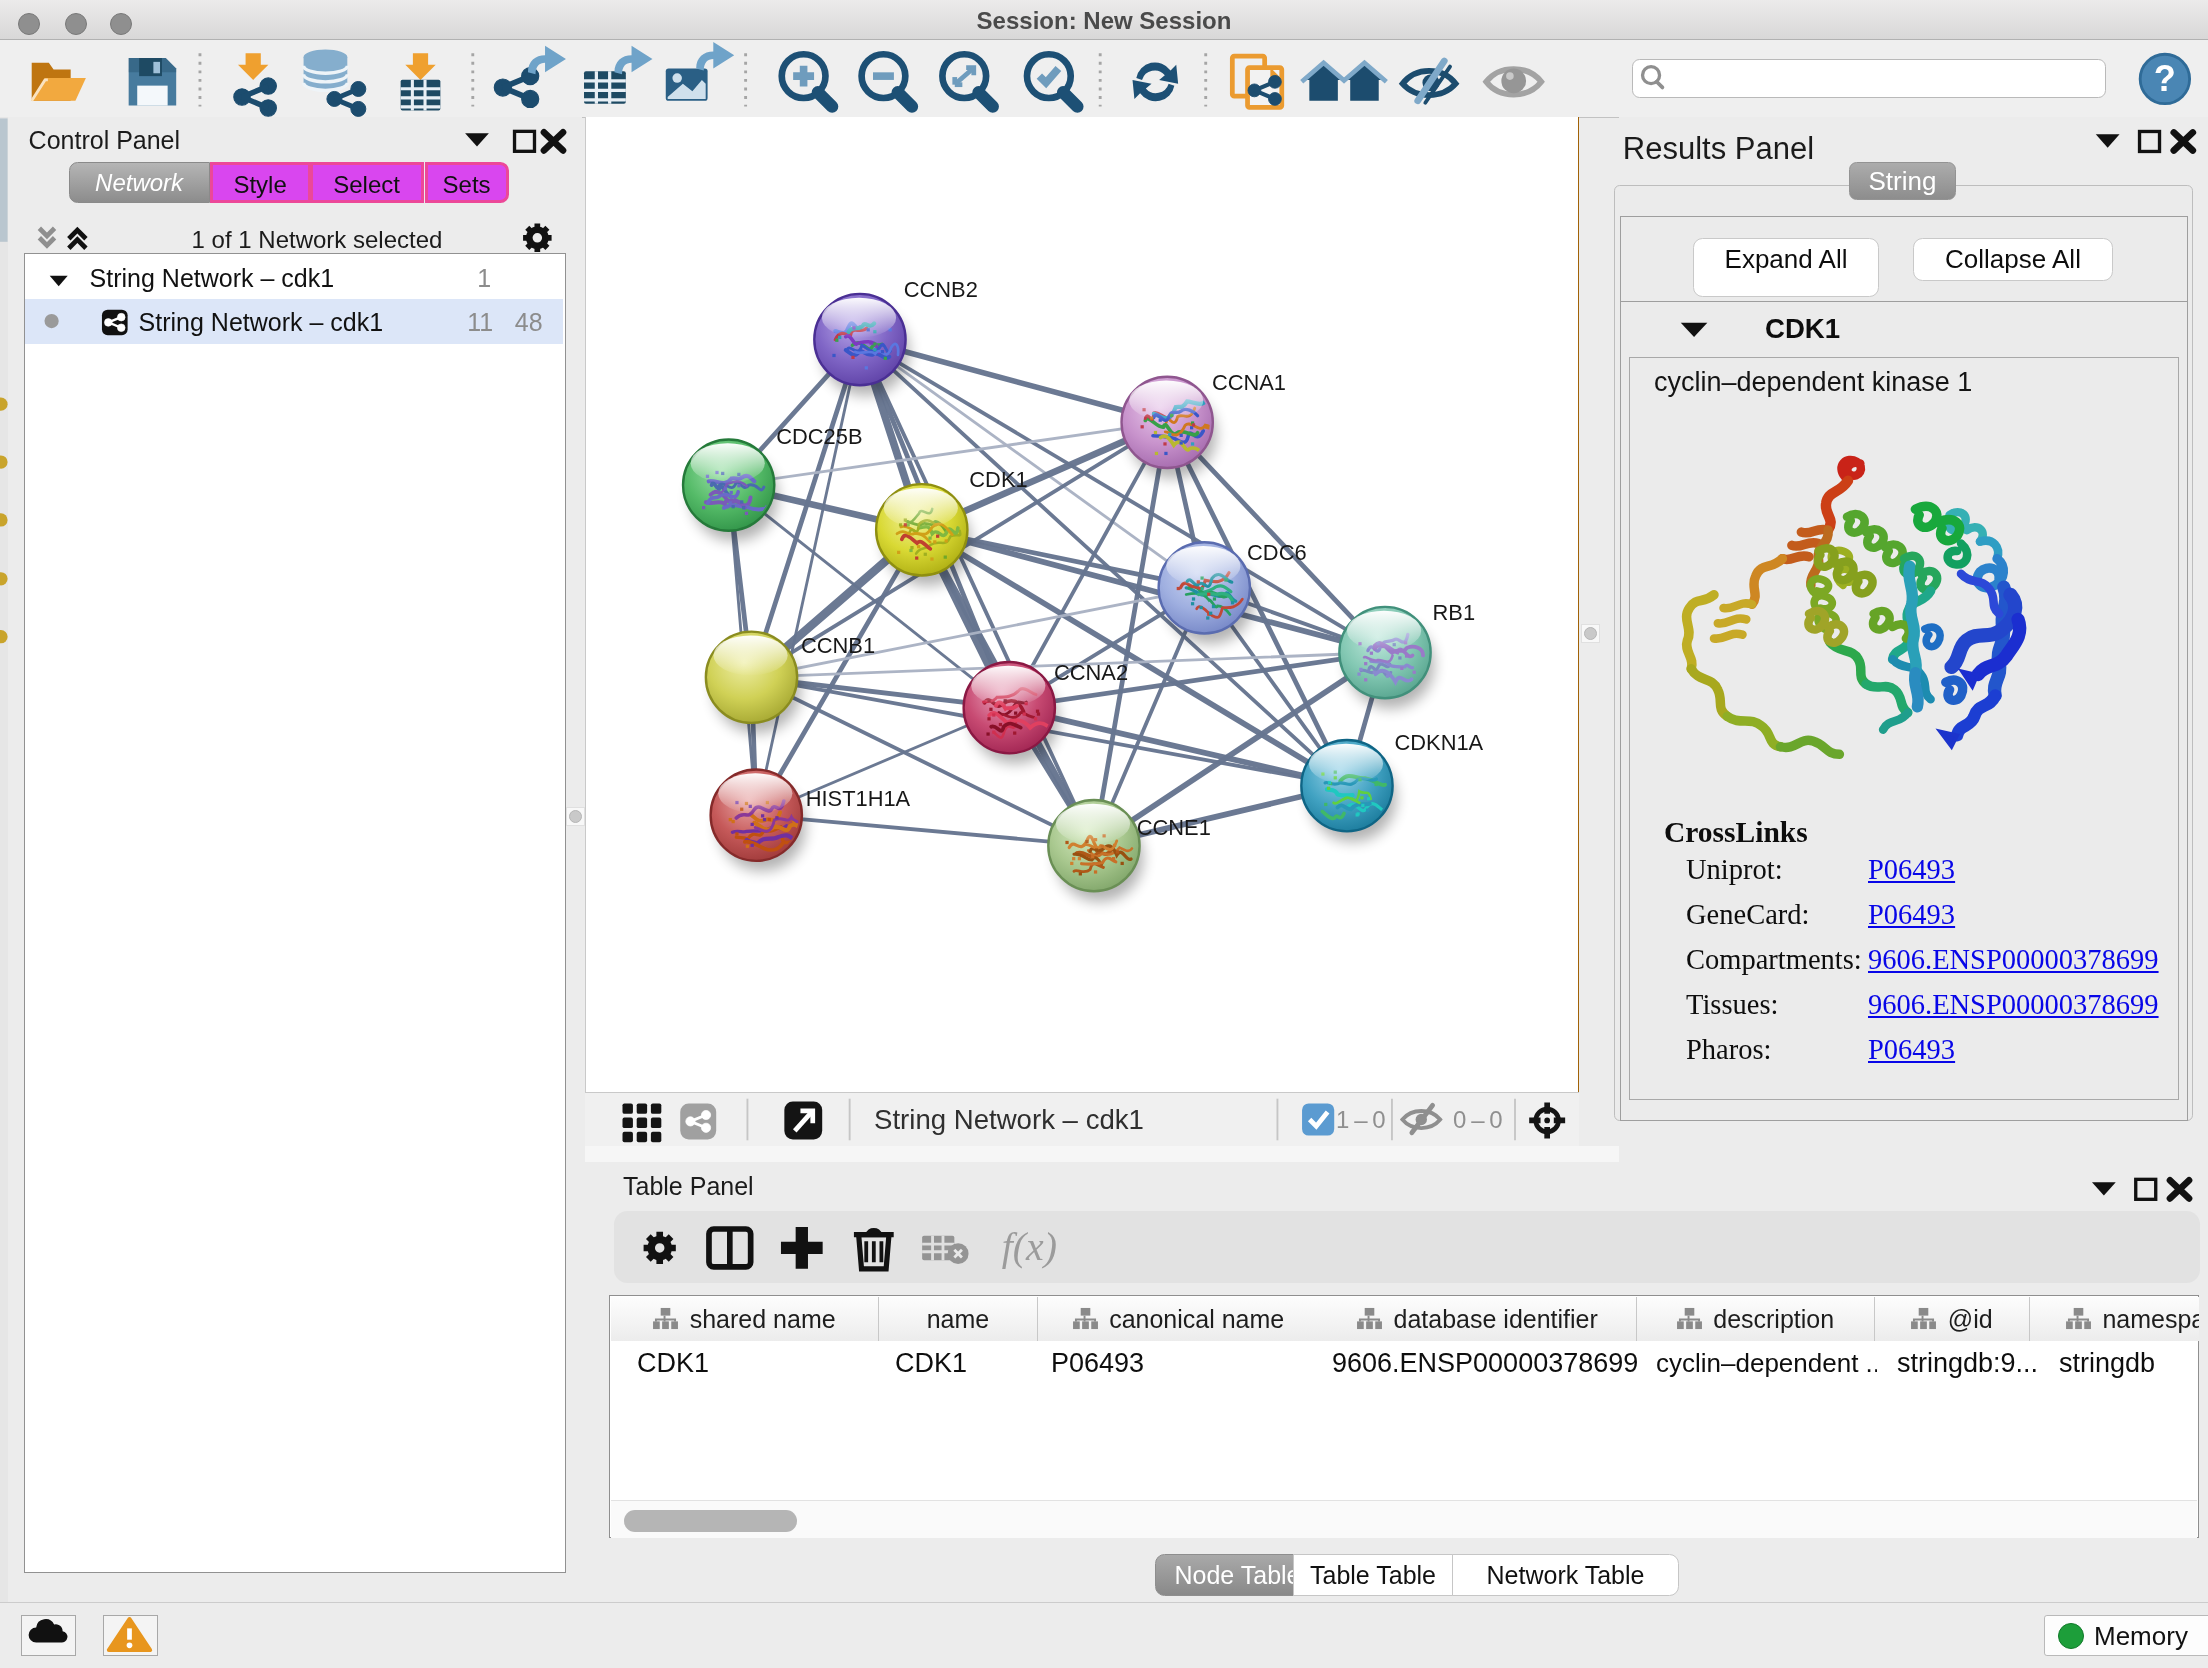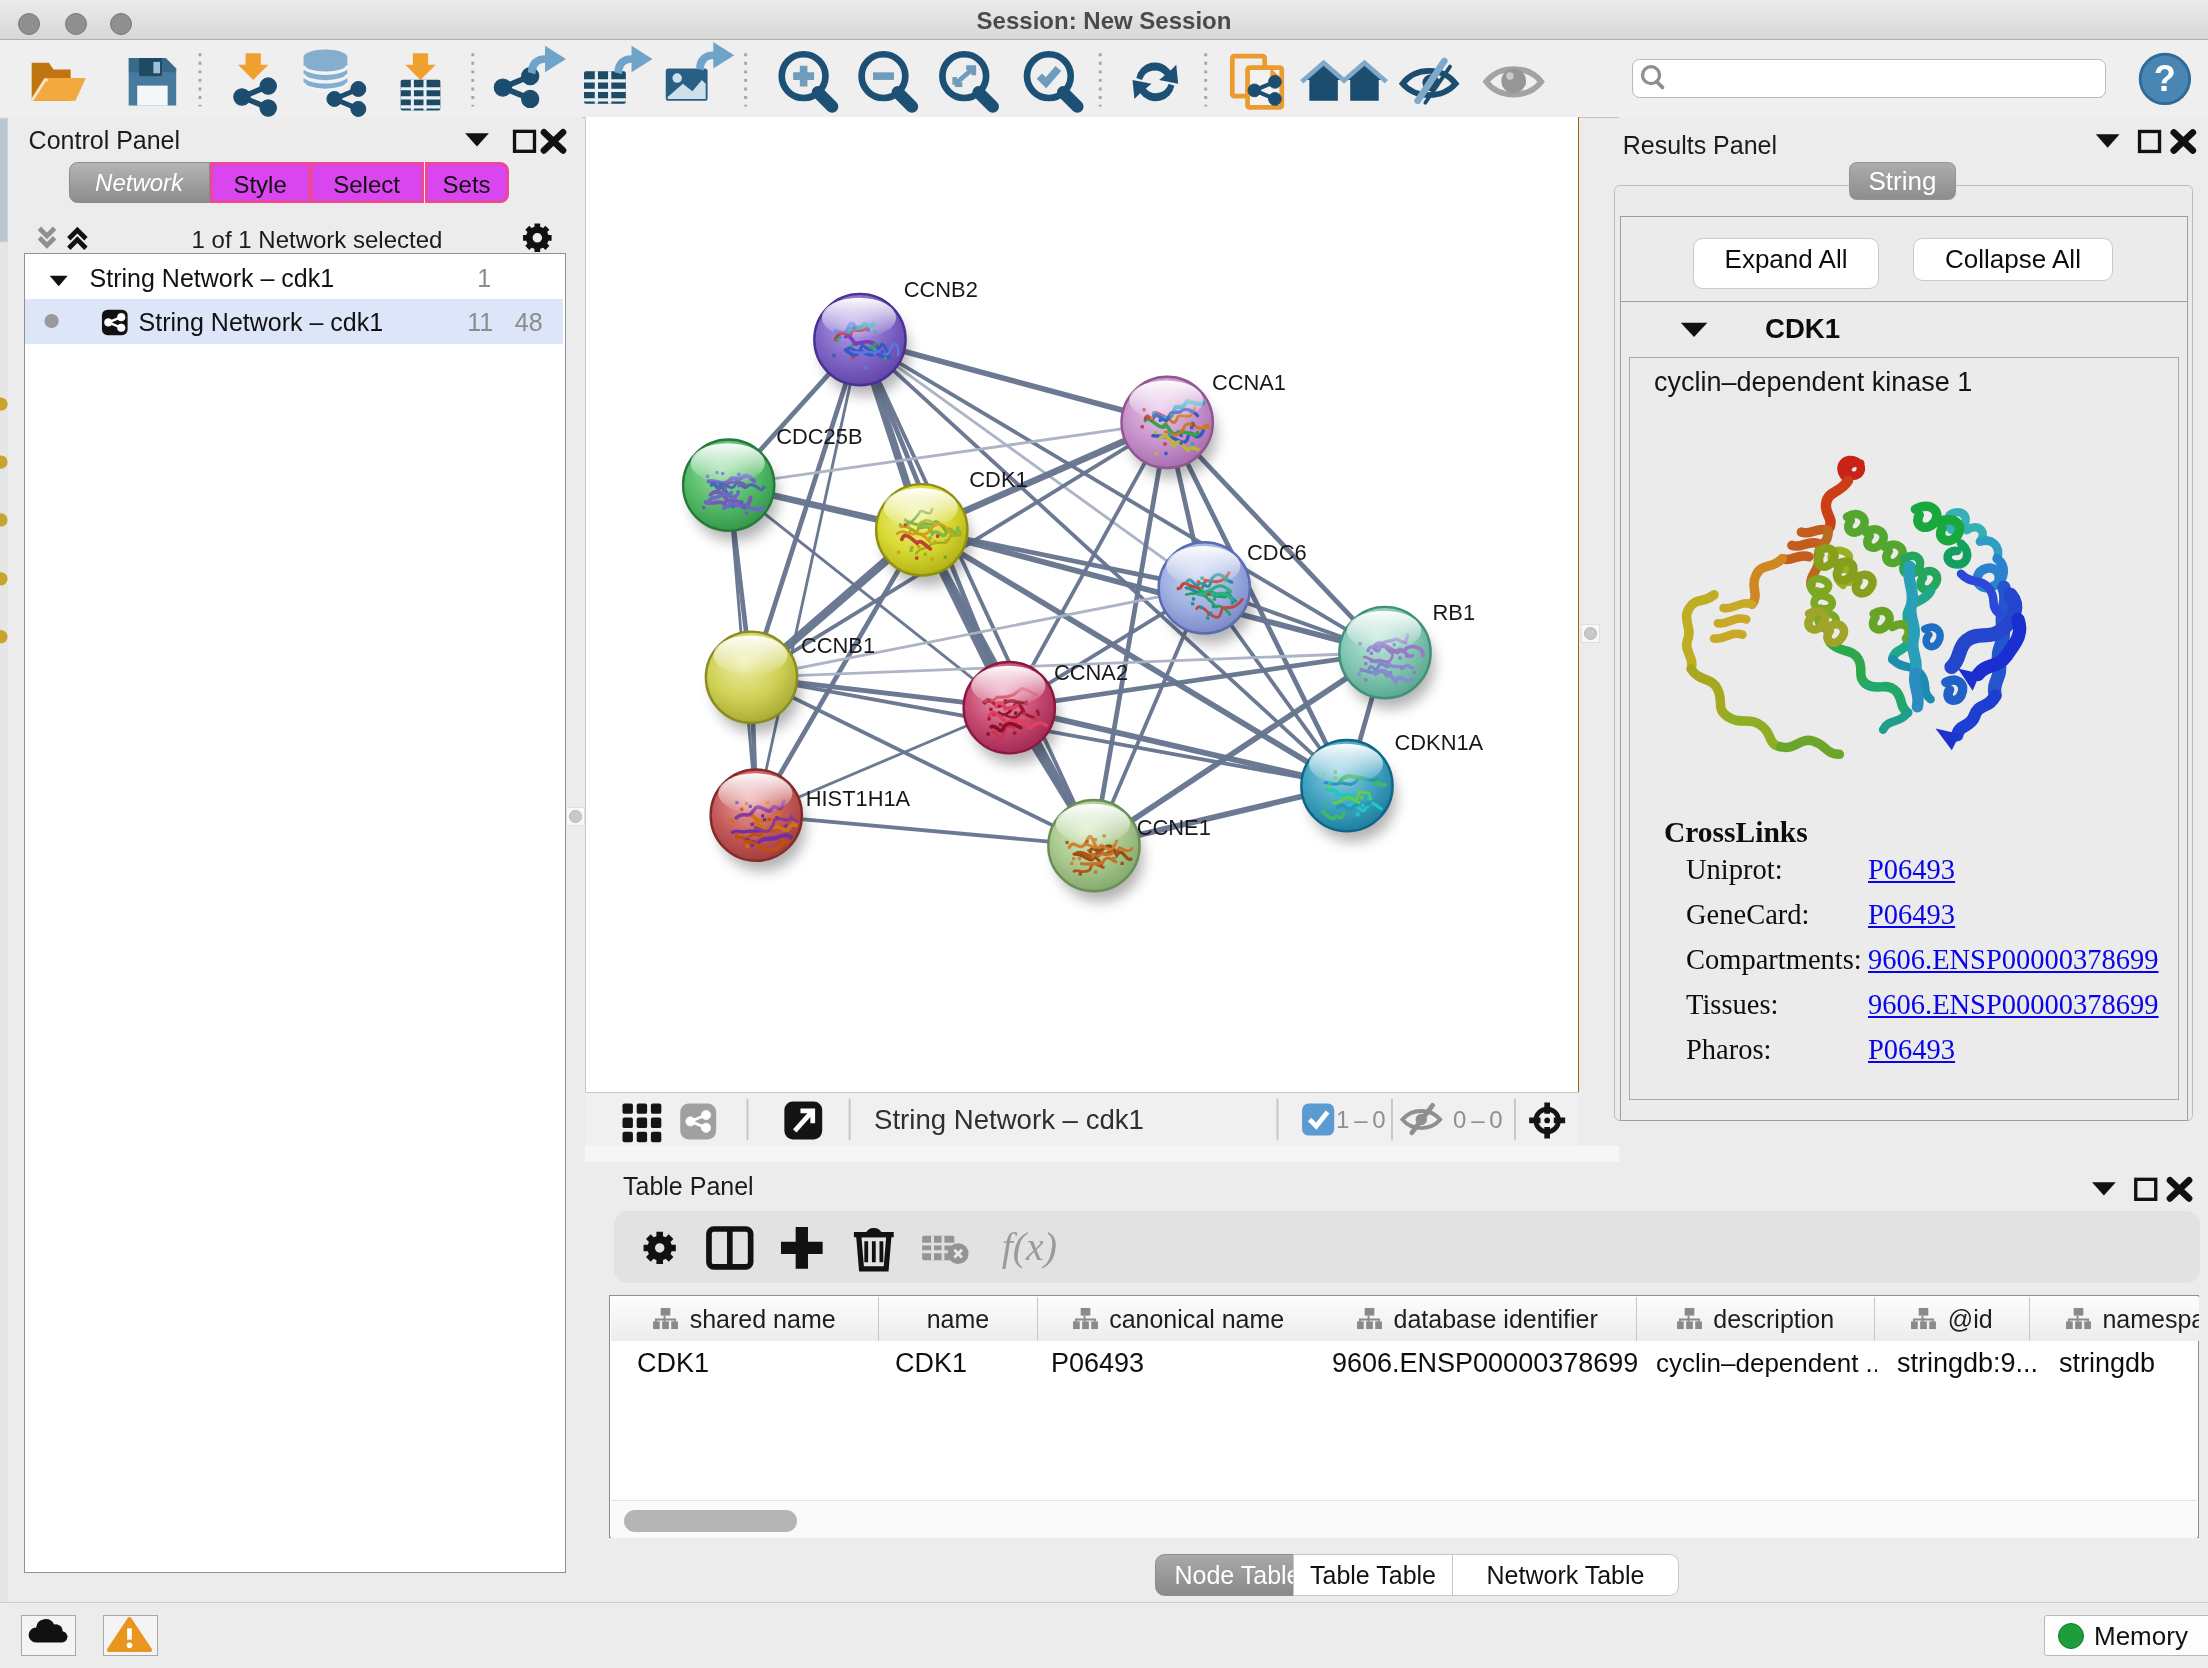--- a/index.html
+++ b/index.html
@@ -785,34 +785,34 @@
       </g>
     <g transform="translate(1014,29)" stroke="#141414" fill="none">
         <circle r="12" stroke-width="5"></circle>
         <path d="M0,-19 V-7 M0,7 V19 M-19,0 H-7 M7,0 H19" stroke-width="6"></path>
         <circle r="3" fill="#141414" stroke="none"></circle>
       </g>
   </svg>
 </div>
 <div class="abs" id="hsplit" style="left:585px;top:1146px;width:1624px;height:16px;background:#f6f6f6;"></div>
 <div class="abs" id="rpanel">
-  <div style="position:absolute;left:3.8px;top:14.3px;font-size:25px;color:#1b1b1b;">Results Panel</div>
+  <div style="position:absolute;left:3.8px;top:14.3px;font-size:31px;color:#1b1b1b;">Results Panel</div>
   <svg width="590" height="48" viewBox="0 0 620 50" style="position:absolute;left:0;top:0;">
     <path d="M501,18 L526,18 L513.5,32 Z" fill="#111"></path>
     <rect x="547" y="15" width="21" height="21" fill="none" stroke="#111" stroke-width="3.5"></rect>
     <g stroke="#111" stroke-width="7" stroke-linecap="round">
         <path d="M583,16 L603,35 M603,16 L583,35"></path>
       </g>
   </svg>
 
   <div style="position:absolute;left:-4.8px;top:68px;width:579px;height:936px;background:#ebebeb;border:1px solid #bdbdbd;border-radius:5.7px;box-sizing:border-box;"></div>
   <div style="position:absolute;left:230px;top:45px;width:107px;height:38px;background:linear-gradient(#acacac,#8d8d8d);border:1px solid #939393;border-radius:7.6px;box-sizing:border-box;color:#fff;font-size:26px;text-align:center;line-height:36px;">String</div>
 
   <div style="position:absolute;left:1px;top:99px;width:568px;height:86px;border:1.9px solid #9e9e9e;box-sizing:border-box;"></div>
-  <div style="position:absolute;left:74px;top:121px;width:186px;height:51px;background:#fff;border:1px solid #c9c9c9;border-radius:9.5px;box-sizing:border-box;font-size:26px;color:#0d0d0d;text-align:center;line-height:41px;">Expand All</div>
+  <div style="position:absolute;left:74px;top:121px;width:186px;height:59px;background:#fff;border:1px solid #c9c9c9;border-radius:9.5px;box-sizing:border-box;font-size:26px;color:#0d0d0d;text-align:center;line-height:41px;">Expand All</div>
   <div style="position:absolute;left:294px;top:121px;width:200px;height:43px;background:#fff;border:1px solid #c9c9c9;border-radius:9.5px;box-sizing:border-box;font-size:26px;color:#0d0d0d;text-align:center;line-height:41px;">Collapse All</div>
 
   <div style="position:absolute;left:1px;top:184px;width:568px;height:820px;border:1.9px solid #9e9e9e;box-sizing:border-box;"></div>
   <svg width="38" height="23" viewBox="0 0 40 24" style="position:absolute;left:57px;top:201px;">
       <path d="M5,5 L33,5 L19,20 Z" fill="#111"></path>
     </svg>
   <div style="position:absolute;left:146px;top:196px;font-size:27.6px;font-weight:bold;color:#0d0d0d;">CDK1</div>
 
   <div style="position:absolute;left:9.5px;top:240px;width:550px;height:743px;border:1px solid #a8a8a8;box-sizing:border-box;"></div>
   <div style="position:absolute;left:35px;top:250px;font-size:27px;color:#141414;">cyclin–dependent kinase 1</div>

